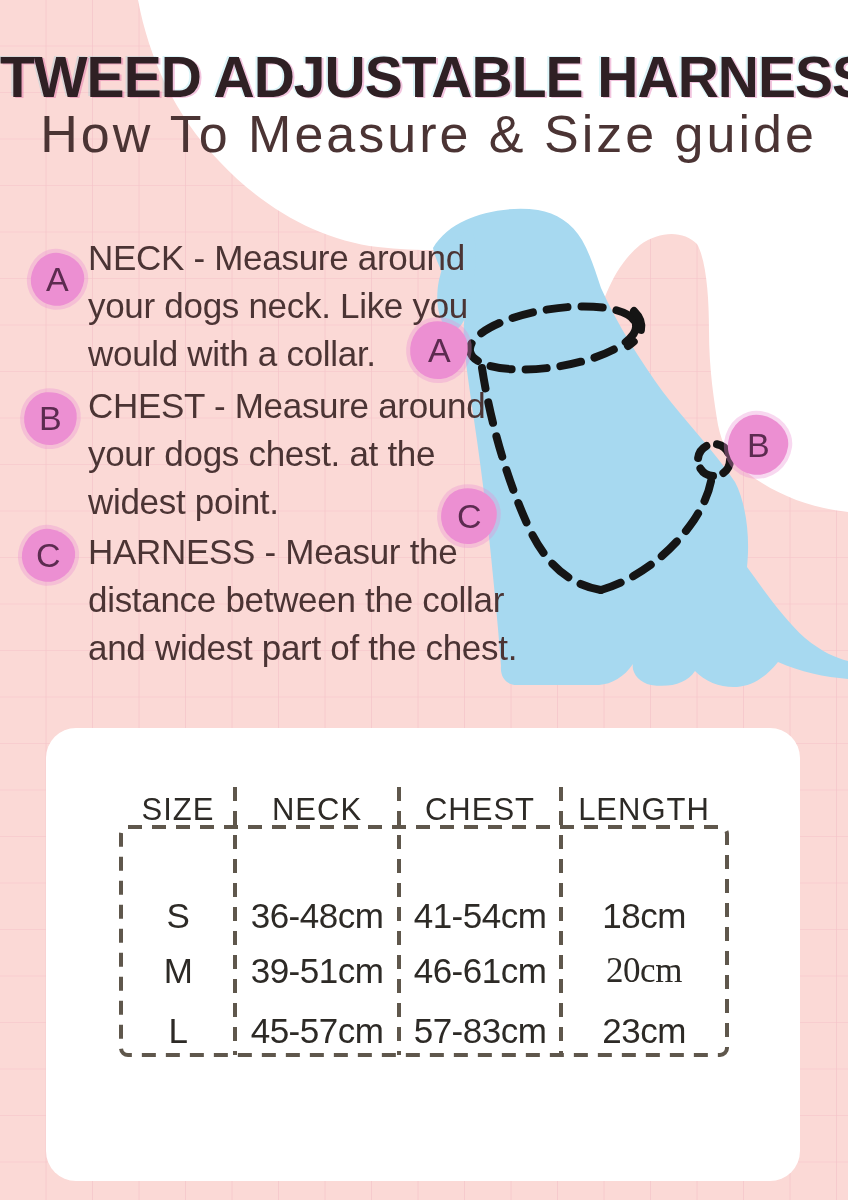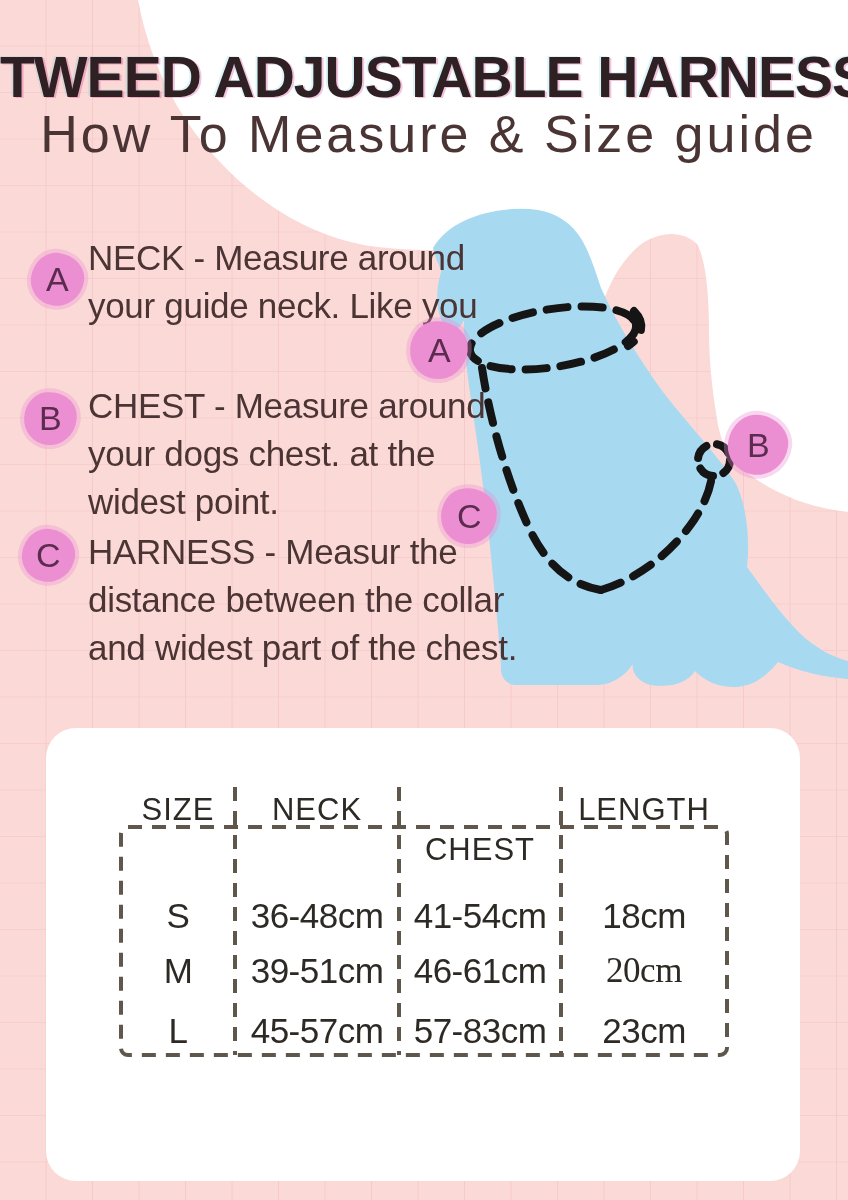--- a/index.html
+++ b/index.html
@@ -133,21 +133,22 @@
     </div>
   <div class="abs blob r2" style="left:24px;top:392px;width:53px;height:53px;">
     <span>B</span>
     </div>
   <div class="abs blob r1" style="left:22px;top:529px;width:53px;height:53px;">
     <span>C</span>
     </div>
 
   <div class="abs instr" style="top:234px;">
     <span class="line">NECK - Measure around</span>
-    <span class="line">your guide neck. Like you</span>
+    <span class="line">your dogs neck. Like you</span>
+    <span class="line">would with a collar.</span>
   </div>
   <div class="abs instr" style="top:382px;">
     <span class="line">CHEST - Measure around</span>
     <span class="line">your dogs chest. at the</span>
     <span class="line">widest point.</span>
   </div>
   <div class="abs instr" style="top:528px;">
     <span class="line">HARNESS - Measur the</span>
     <span class="line">distance between the collar</span>
     <span class="line">and widest part of the chest.</span>
@@ -158,21 +159,21 @@
     </div>
   <div class="abs blob r1" style="left:728px;top:415px;width:60px;height:60px;">
     <span>B</span>
     </div>
   <div class="abs blob r2" style="left:441px;top:488px;width:56px;height:56px;">
     <span>C</span>
     </div>
 
   <span class="tbl-cell tbl-head" style="left:178px;top:792px;">SIZE</span>
   <span class="tbl-cell tbl-head" style="left:317px;top:792px;">NECK</span>
-  <span class="tbl-cell tbl-head" style="left:480px;top:792px;margin-top:40px;">CHEST</span>
+  <span class="tbl-cell tbl-head" style="left:480px;top:792px;">CHEST</span>
   <span class="tbl-cell tbl-head" style="left:644px;top:792px;">LENGTH</span>
 
   <span class="tbl-cell tbl-val" style="left:178px;top:896px;">S</span>
   <span class="tbl-cell tbl-val" style="left:317px;top:896px;">36-48cm</span>
   <span class="tbl-cell tbl-val" style="left:480px;top:896px;">41-54cm</span>
   <span class="tbl-cell tbl-val" style="left:644px;top:896px;">18cm</span>
 
   <span class="tbl-cell tbl-val" style="left:178px;top:951px;">M</span>
   <span class="tbl-cell tbl-val" style="left:317px;top:951px;">39-51cm</span>
   <span class="tbl-cell tbl-val" style="left:480px;top:951px;">46-61cm</span>

